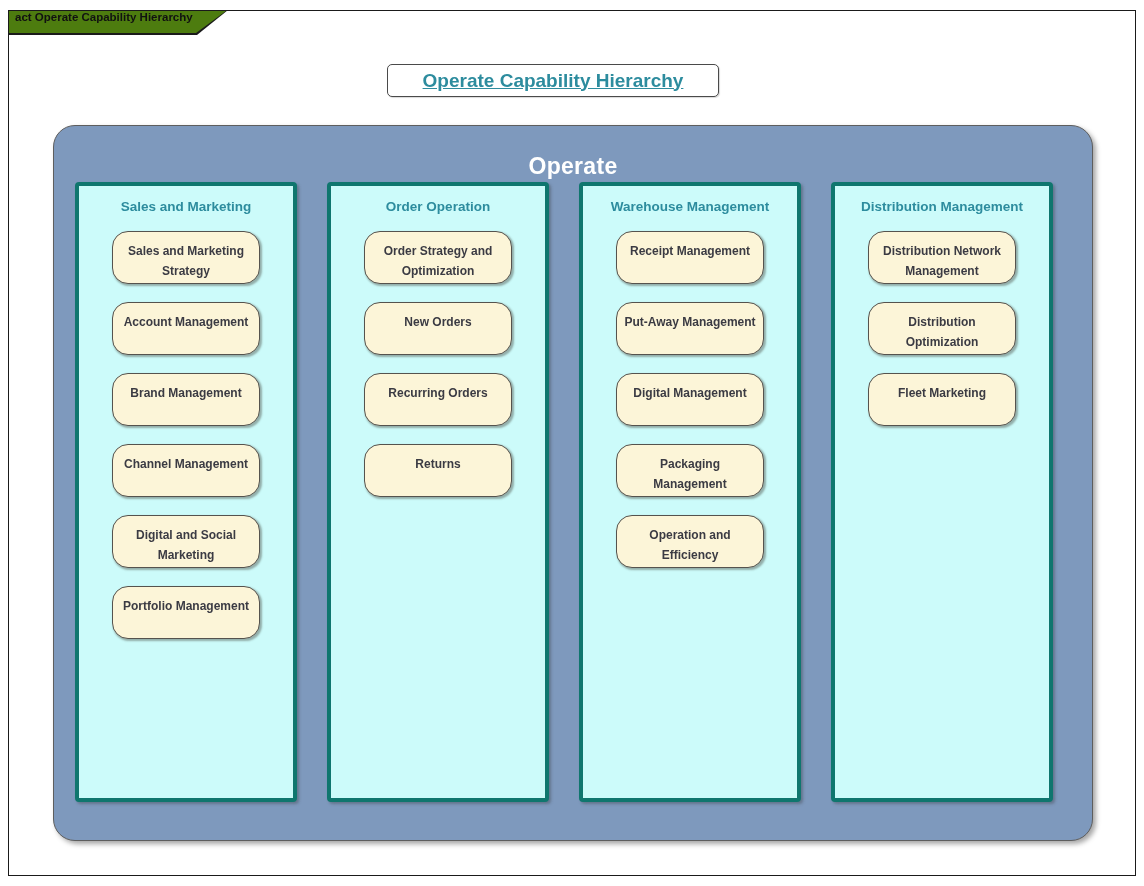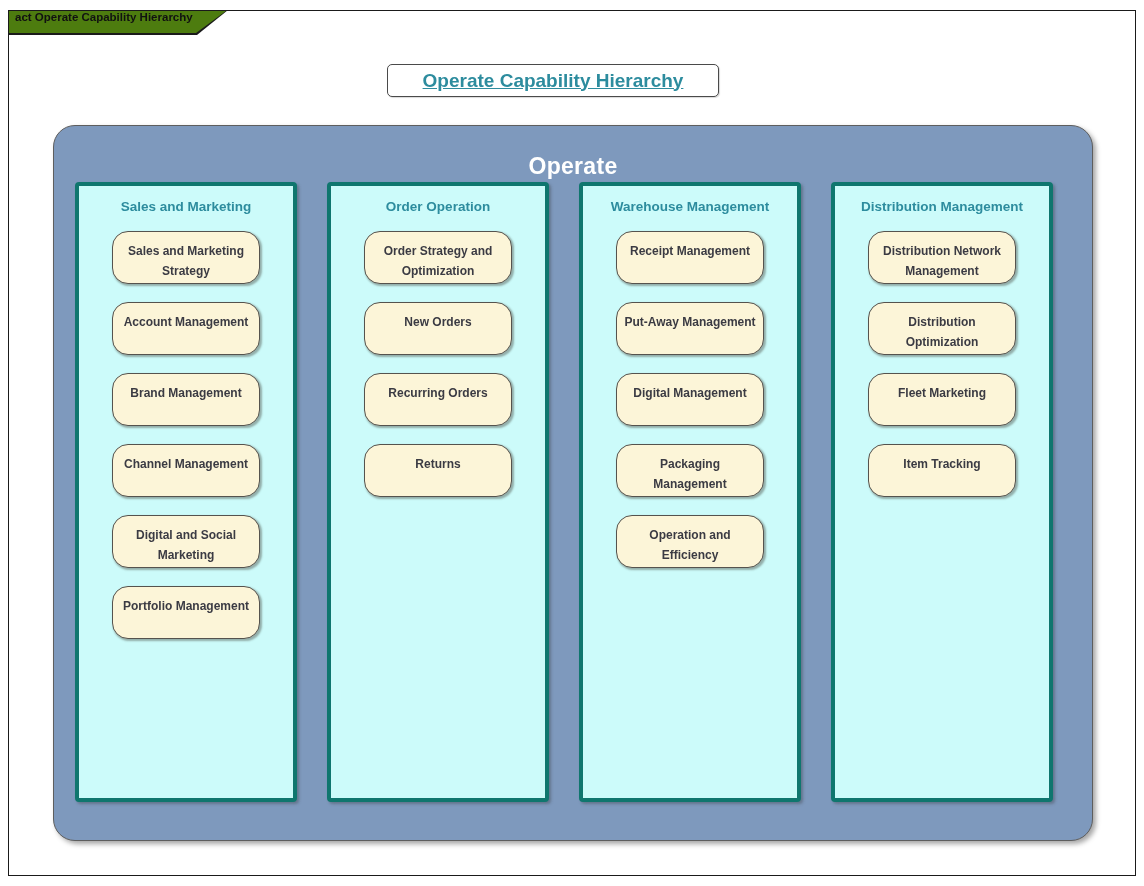--- a/index.html
+++ b/index.html
@@ -163,21 +163,18 @@
   </div>
 
   <div class="cap-box">
     <span>Distribution Optimization</span>
   </div>
 
   <div class="cap-box">
     <span>Fleet Marketing</span>
   </div>
 
-  <div class="cap-box">
-    <span>Item Tracking</span>
-  </div>
 </div>
   </section>
 </div>
   </div>
 
 </div>
 
 </body></html>

